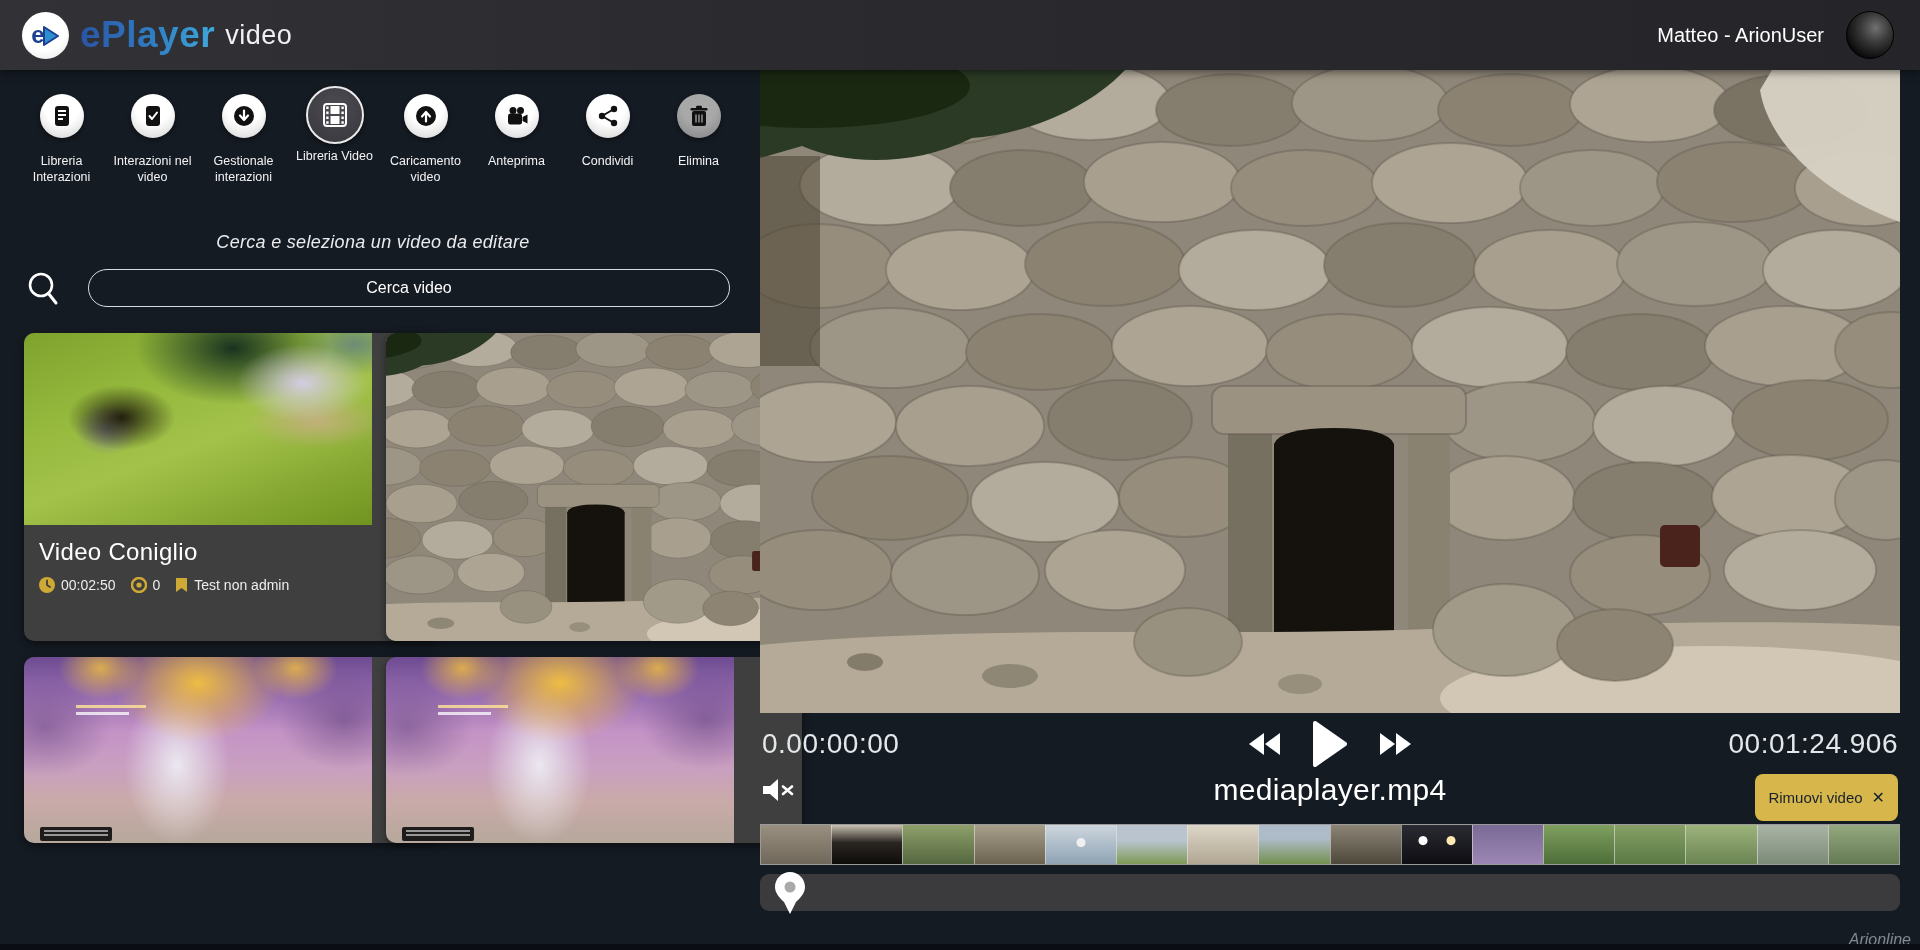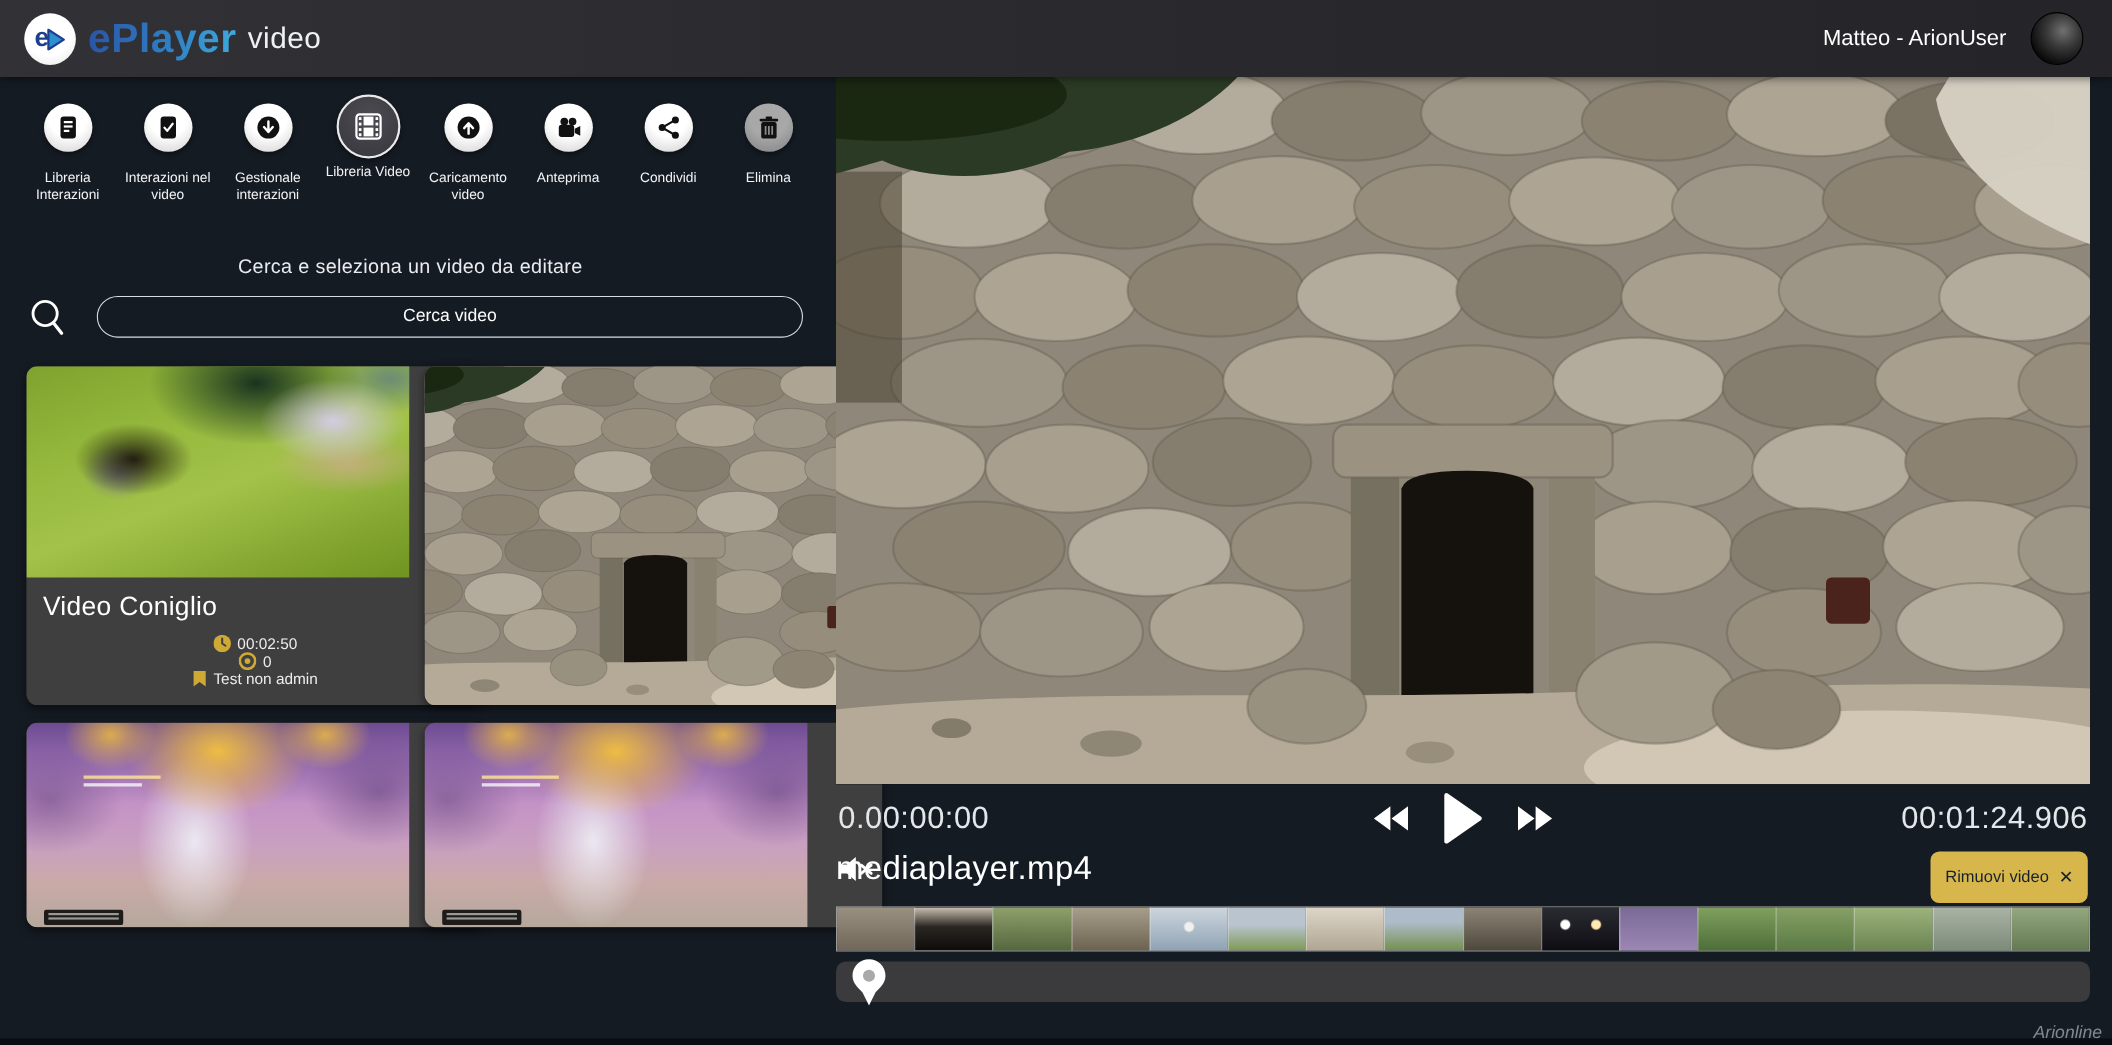--- a/index.html
+++ b/index.html
@@ -31,34 +31,34 @@
     display:flex; align-items:center; justify-content:center; box-shadow:0 2px 5px rgba(0,0,0,.45); }
   .tool.active .tool-circle { width:58px; height:58px; margin-top:0;
     background:radial-gradient(circle at 50% 35%, #4c4c52 0%, #36363c 100%);
     border:2px solid #eaeaea; }
   .tool.disabled .tool-circle { background:radial-gradient(circle at 50% 30%, #a8a8a8 45%, #818186 100%); }
   .tool-label { margin-top:15px; font-size:12.5px; line-height:1.3; color:#f3f3f5; text-align:center; }
   .tool.active .tool-label { margin-top:4px; }
   .tool svg { display:block; }
 
   
-  .search-heading { position:absolute; left:0; top:232px; width:746px; text-align:center; font-size:18px; color:#e9ebee; letter-spacing:.3px; }
+  .search-heading { position:absolute; left:0; top:232px; width:746px; text-align:center; font-size:18px; color:#e9ebee; letter-spacing:.3px;font-style:italic; }
   .search-icon { position:absolute; left:25px; top:270px; }
   .search-input { position:absolute; left:88px; top:269px; width:642px; height:38px; border-radius:19px;
     background:transparent; border:1px solid #d8dbdf; color:#fff; font-size:16px; text-align:center; outline:none;
     font-family:"Liberation Sans", sans-serif; }
   .search-input::placeholder { color:#fdfdfd; opacity:1; }
 
   
   .card { position:absolute; width:416px; background:#3f3f3f; border-radius:10px; overflow:hidden;
     box-shadow:0 3px 8px rgba(0,0,0,.45); cursor:pointer; }
   .card-thumb { width:348px; height:192px; position:relative; }
   .card-info { padding:13px 15px 0; }
   .card-title { font-size:24px; color:#ffffff; font-weight:400; letter-spacing:.3px; }
-  .card-meta { display:flex; align-items:center; margin-top:11px;flex-direction:column; }
+  .card-meta { display:flex; align-items:center; gap:15px; margin-top:11px; }
   .meta-item { display:flex; align-items:center; gap:6px; font-size:14px; color:#ededed; }
   #card-1 { left:24px; top:333px; height:308px; }
   #card-2 { left:386px; top:333px; height:308px; }
   #card-3 { left:24px; top:657px; height:186px; }
   #card-4 { left:386px; top:657px; height:186px; }
   #card-3 .card-thumb, #card-4 .card-thumb { height:186px; }
 
   .thumb-rabbit { width:100%; height:100%;
     background:
       radial-gradient(ellipse 95px 55px at 80% 26%, rgba(215,205,235,.95), transparent 70%),
@@ -91,21 +91,21 @@
 
   .controls-row { position:absolute; left:760px; top:722px; width:1140px; height:44px; display:flex; align-items:center; }
   .time-text { font-size:28px; color:#e4e7ea; letter-spacing:.5px; font-weight:300; }
   .time-left { position:absolute; left:2px; }
   .time-right { position:absolute; right:2px; }
   .transport { position:absolute; left:0; width:100%; display:flex; align-items:center; justify-content:center; gap:30px; }
   .transport .btn { cursor:pointer; display:flex; align-items:center; }
 
   .title-row { position:absolute; left:760px; top:772px; width:1140px; height:38px; }
   .mute-btn { position:absolute; left:2px; top:6px; cursor:pointer; }
-  .player-title { position:absolute; left:0; width:100%; top:1px; font-size:30px; font-weight:400; color:#fff; letter-spacing:.3px; }
+  .player-title { position:absolute; left:0; width:100%; text-align:center; top:1px; font-size:30px; font-weight:400; color:#fff; letter-spacing:.3px; }
   .remove-btn { position:absolute; right:2px; top:2px; height:47px; padding:0 13px; border:none; border-radius:8px;
     background:#d7b64c; color:#17212c; font-size:15px; font-family:"Liberation Sans", sans-serif;
     display:flex; align-items:center; gap:9px; cursor:pointer; font-weight:400; }
   .remove-btn .x { font-size:16px; }
 
   .filmstrip { position:absolute; left:760px; top:824px; width:1140px; height:41px; display:flex; border:1px solid #9a9a9a; }
   .frame { flex:1; height:100%; }
   .frame + .frame { border-left:1px solid rgba(235,235,235,.55); }
   .frame:nth-child(1){background:linear-gradient(180deg,#9a9080,#6f675a);}
   .frame:nth-child(2){background:linear-gradient(180deg,#c8c0b0 0%,#2a2622 45%,#0e0c0a 100%);}

